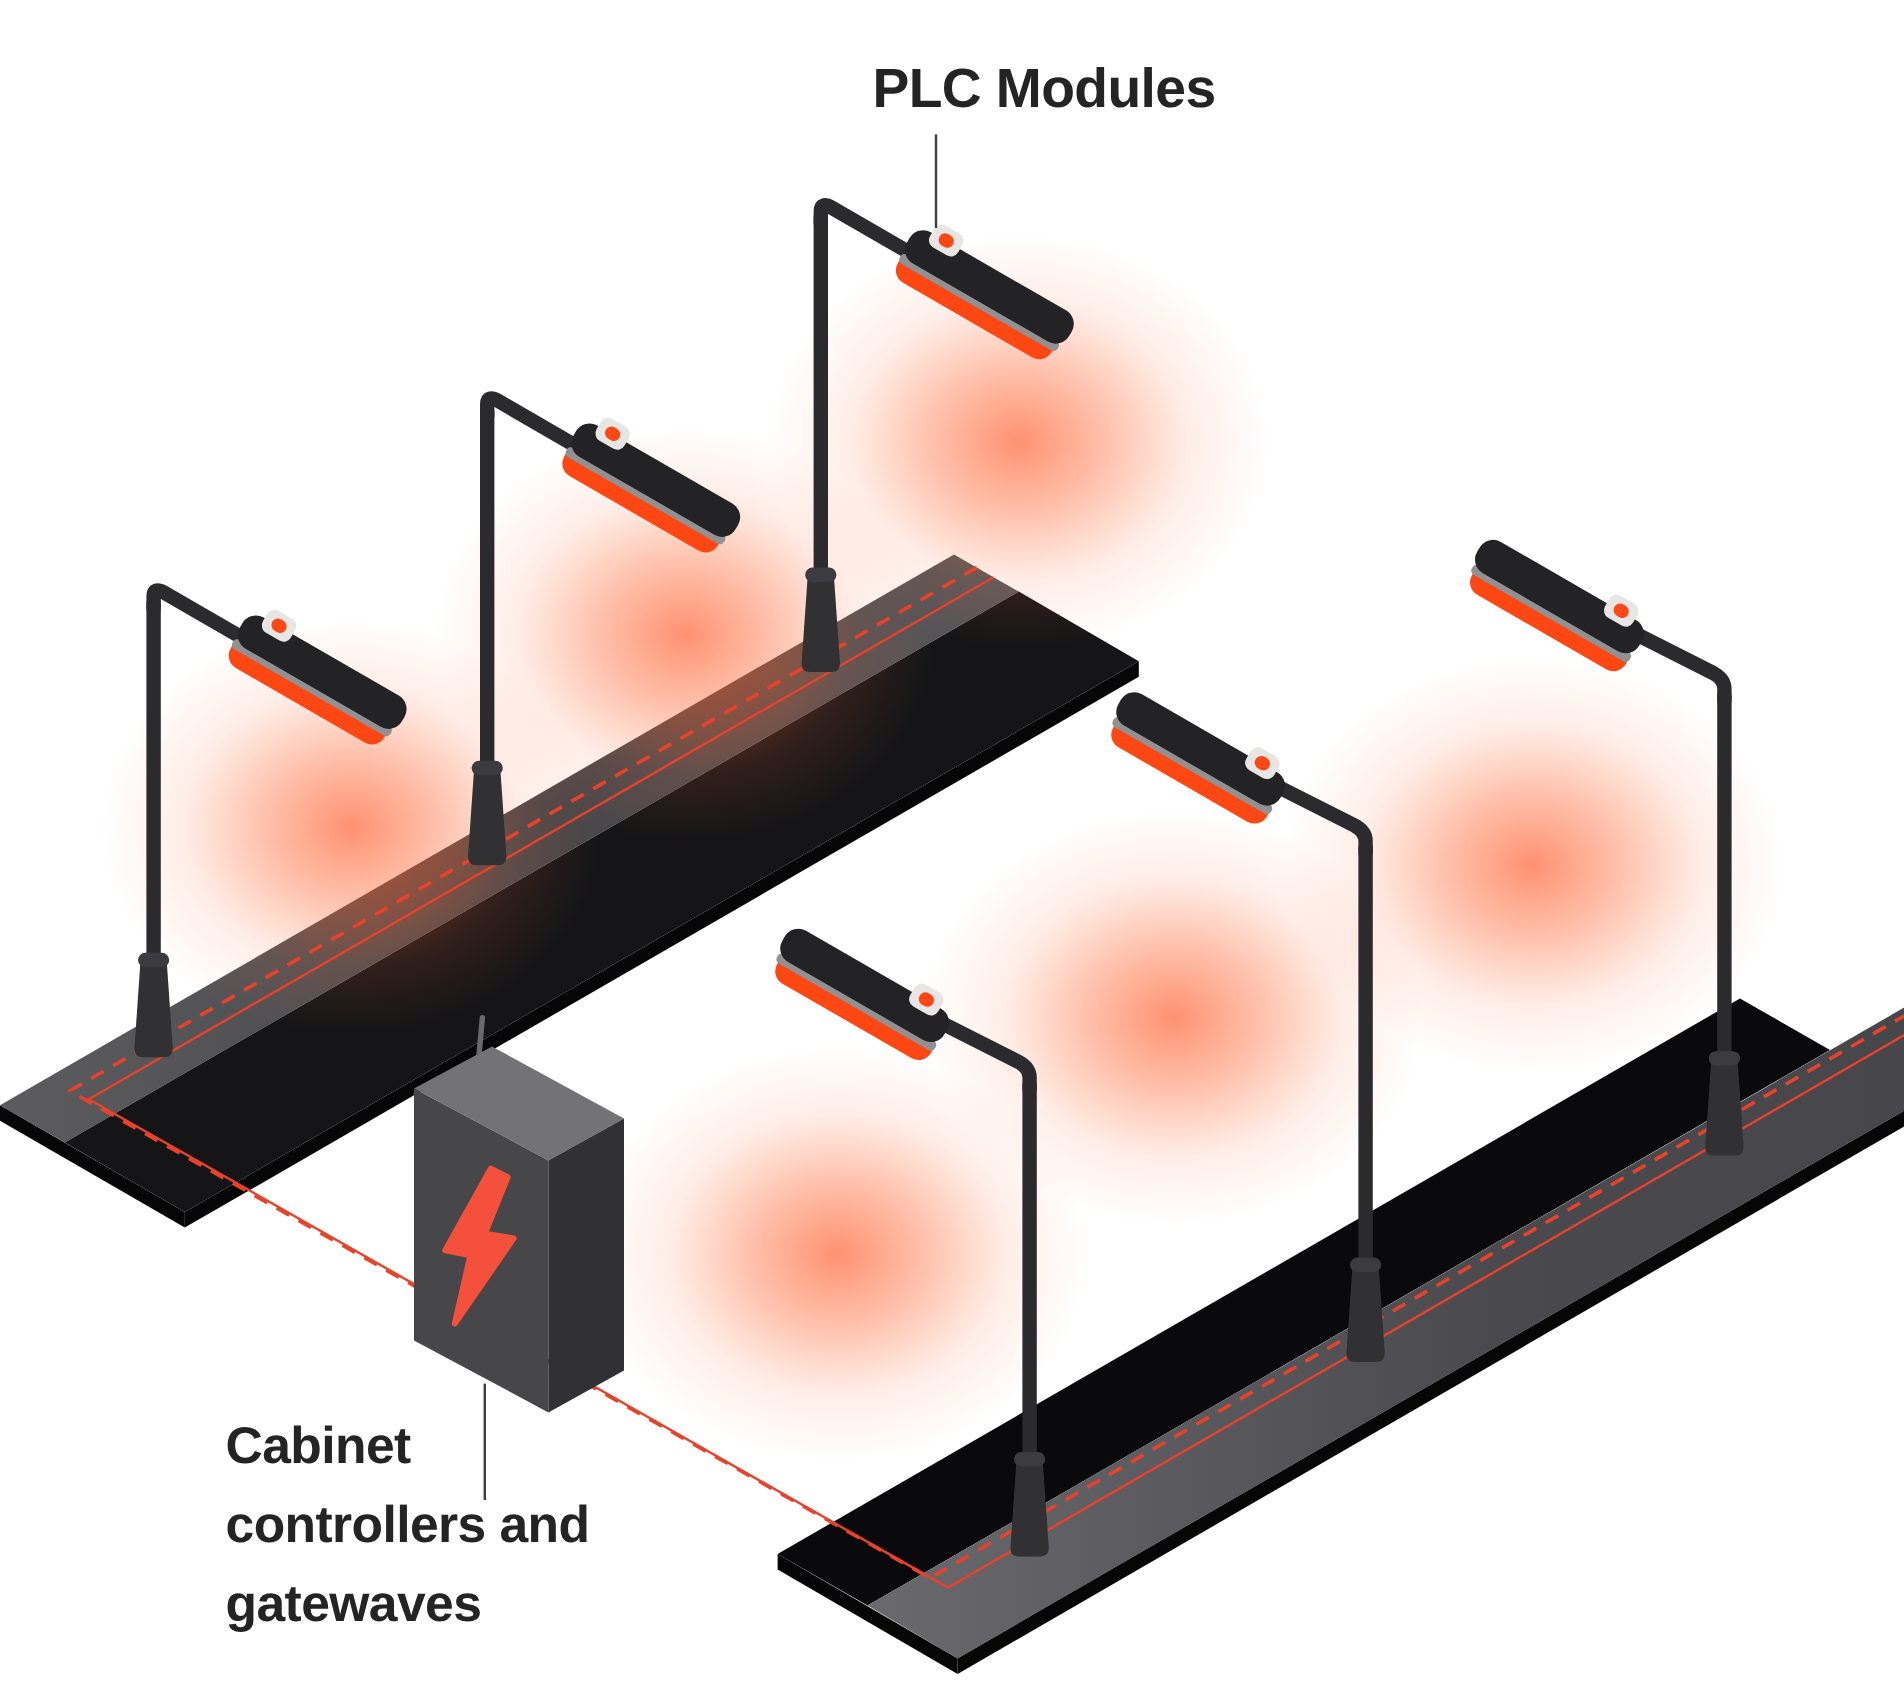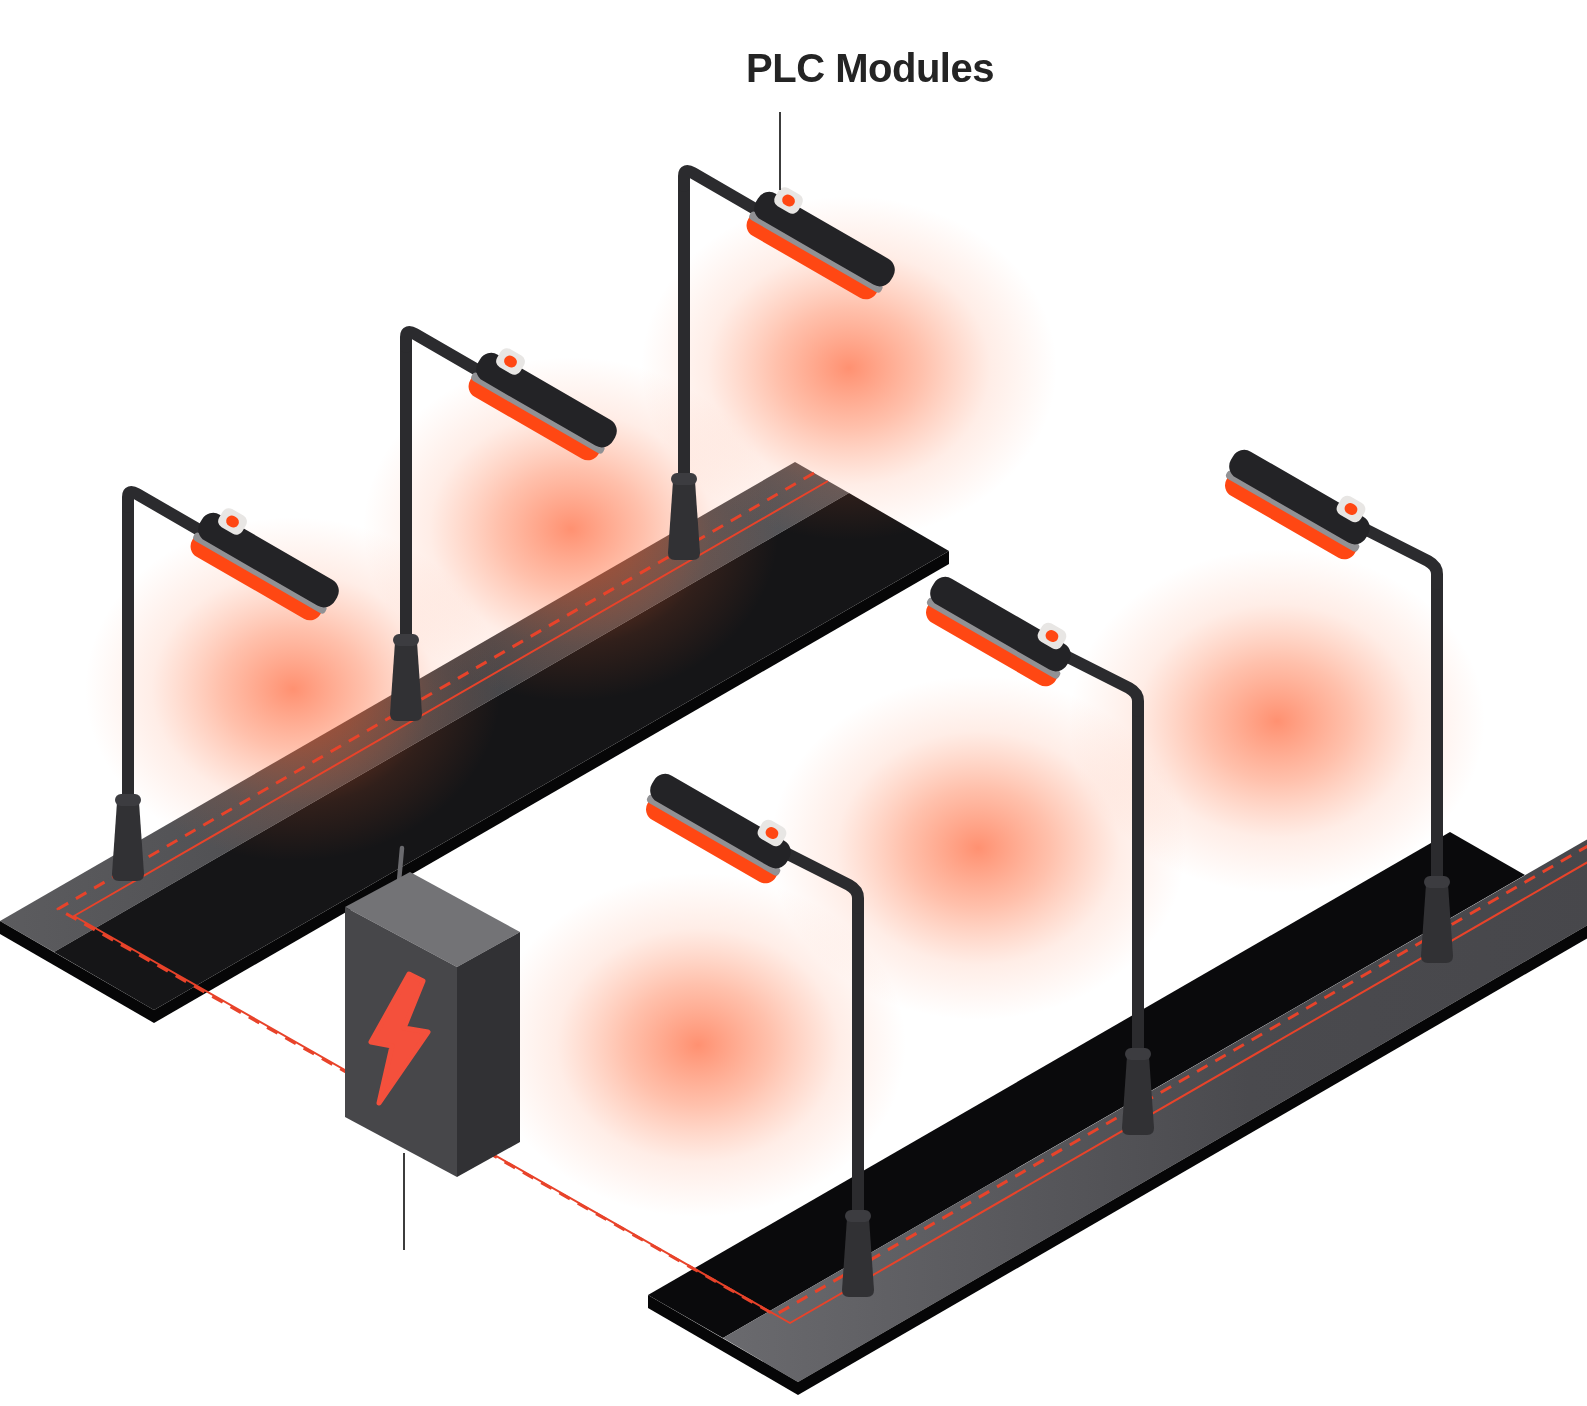--- a/index.html
+++ b/index.html
@@ -6,21 +6,21 @@
   #stage{
     position:relative;width:1587px;height:1406px;overflow:hidden;
     background:var(--background,#ffffff);
     font-family:"Liberation Sans","DejaVu Sans",sans-serif;
   }
   #scene-svg{position:absolute;left:0;top:0;}
   .label{
     position:absolute;color:var(--text,#242424);font-weight:700;
     letter-spacing:-0.5px;
   }
-  .label-plc{left:700px;top:46px;width:340px;font-size:40px;text-align:center;}
+  .label-plc{left:700px;top:46px;width:340px;font-size:46px;text-align:center;}
   .label-cabinet{left:188px;top:1172px;width:480px;font-size:43px;line-height:66px;white-space:pre-line;}
   
   .lane-gray-l{fill:url(#gradLaneL);}
   .lane-black-l{fill:#151517;}
   .lane-black-r{fill:#0a0a0c;}
   .lane-gray-r{fill:url(#gradLaneR);}
   .road-side{fill:#060607;}
   .line-solid{fill:none;stroke:var(--accent_orange,#e8432a);stroke-width:2;stroke-linejoin:round;}
   .line-dashed{fill:none;stroke:var(--accent_orange,#e8432a);stroke-width:3;stroke-dasharray:12 9;stroke-linejoin:round;}
   .pole{stroke:var(--pole,#2b2b2e);stroke-width:12;stroke-linecap:round;fill:none;}
@@ -168,14 +168,17 @@
     <line class="pole" x1="858" y1="1226" x2="858" y2="904"></line>
     <use href="#cone" transform="translate(858,1290)"></use>
     <use href="#lamp-R" transform="translate(858,890)"></use>
   </g>
 
   <line class="leader" x1="780" y1="112" x2="780" y2="190"></line>
   <line class="leader" x1="404" y1="1153" x2="404" y2="1250"></line>
 </svg>
 
 <div class="label label-plc">PLC Modules</div>
+<div class="label label-cabinet">Cabinet
+controllers and
+gatewaves</div>
 
 </div>
 
 </body></html>

